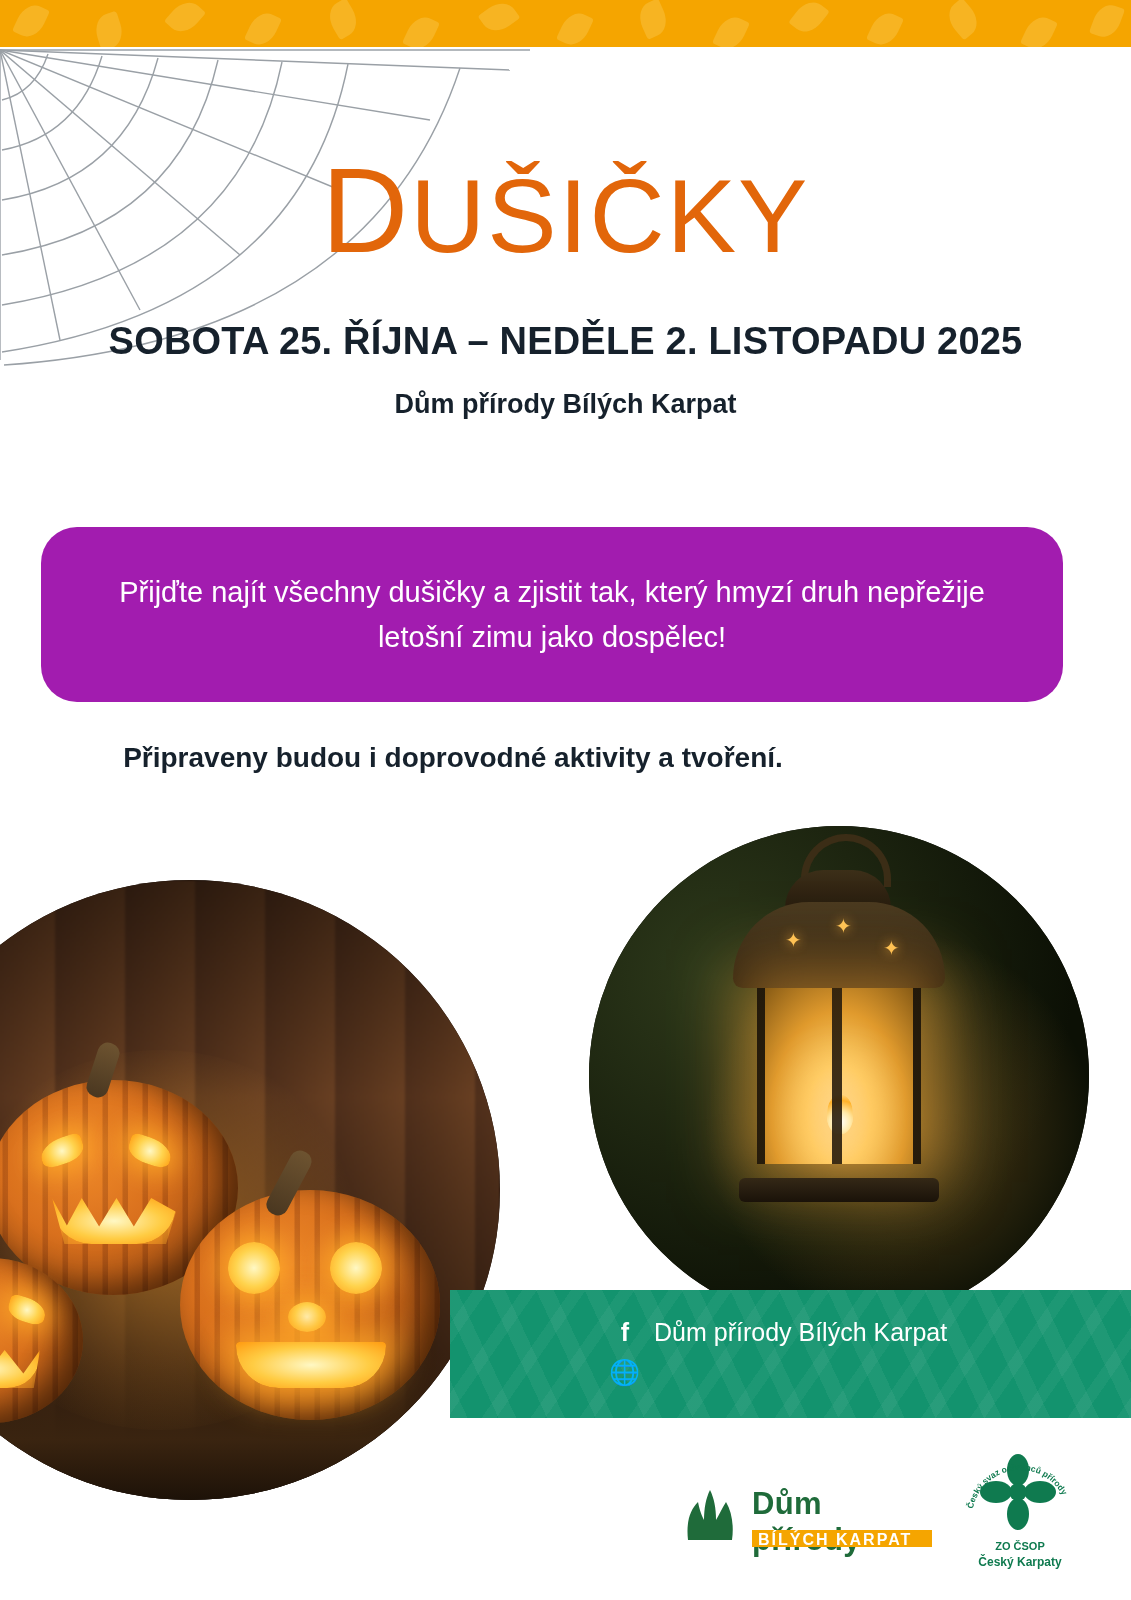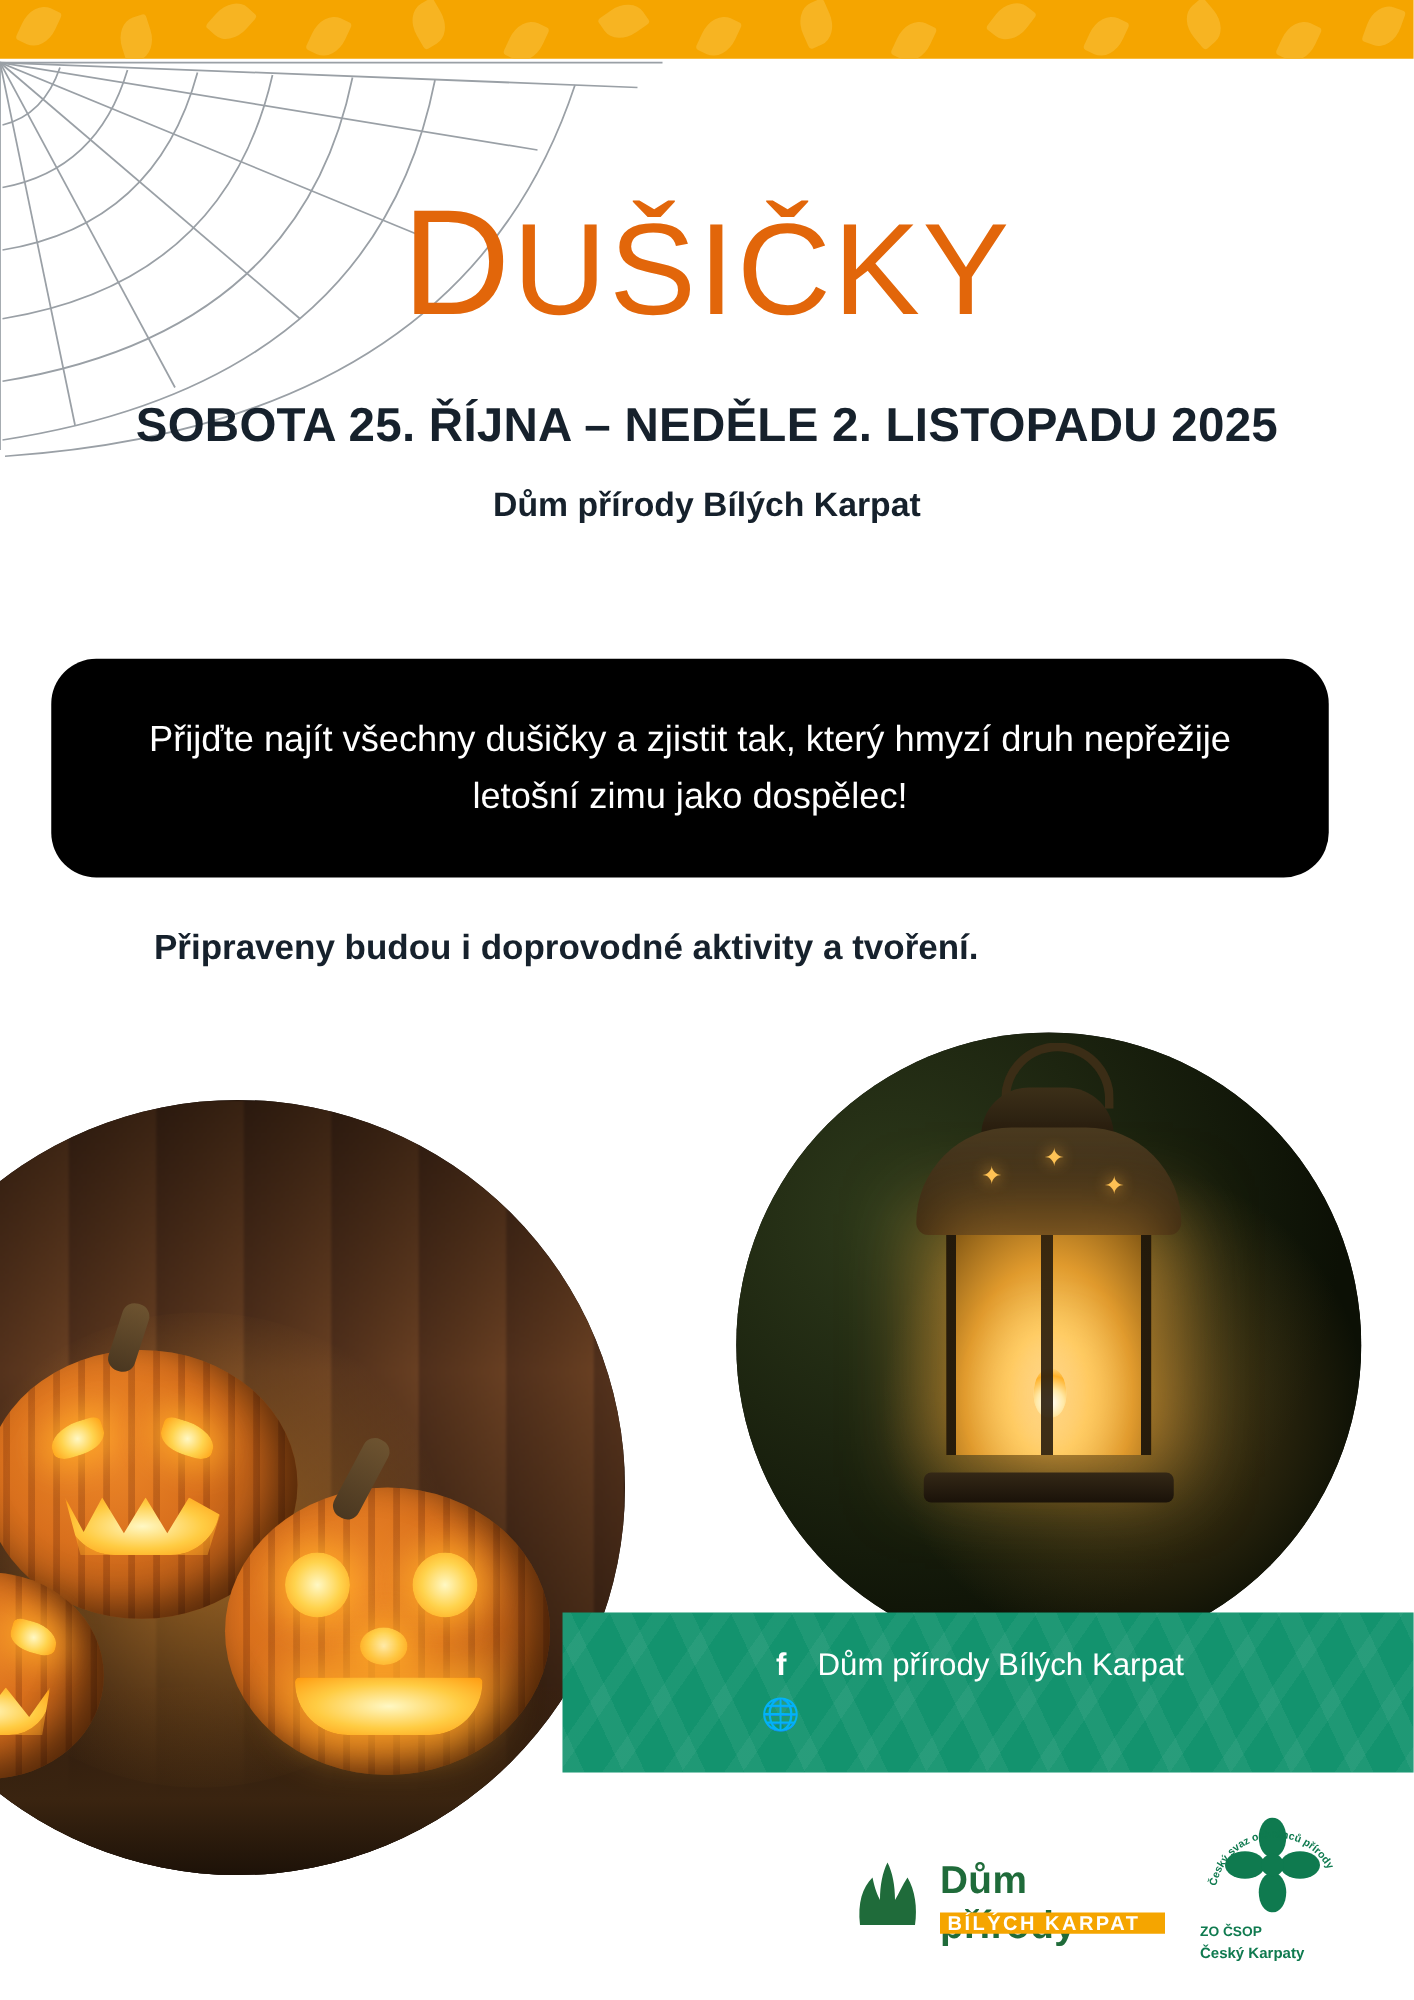--- a/index.html
+++ b/index.html
@@ -83,21 +83,21 @@
     line-height: 1.45;
   }
 
   
   .callout {
     position: absolute;
     top: 527px;
     left: 41px;
     width: 1022px;
     height: 175px;
-    background: #000000;
+    background: #a21caf;
     border-radius: 36px;
     box-sizing: border-box;
     display: flex;
     align-items: center;
     justify-content: center;
   }
   .callout p {
     margin: 0;
     color: #ffffff;
     font-size: 29px;
@@ -345,21 +345,21 @@
     position: absolute;
     left: 4px; top: 2px;
     width: 112px; height: 86px;
     font-size: 8.5px;
     color: #0f7a4f;
     font-weight: bold;
   }
   .logo-csop .l1, .logo-csop .l2 {
     position: absolute;
     width: 120px;
-    text-align: left;
+    text-align: center;
     color: #0f7a4f;
     font-weight: bold;
   }
   .logo-csop .l1 { top: 88px; left: 0; font-size: 11px; }
   .logo-csop .l2 { top: 103px; left: 0; font-size: 12px; }
 </style>
 </head>
 <body>
 
 <div class="top-band">

